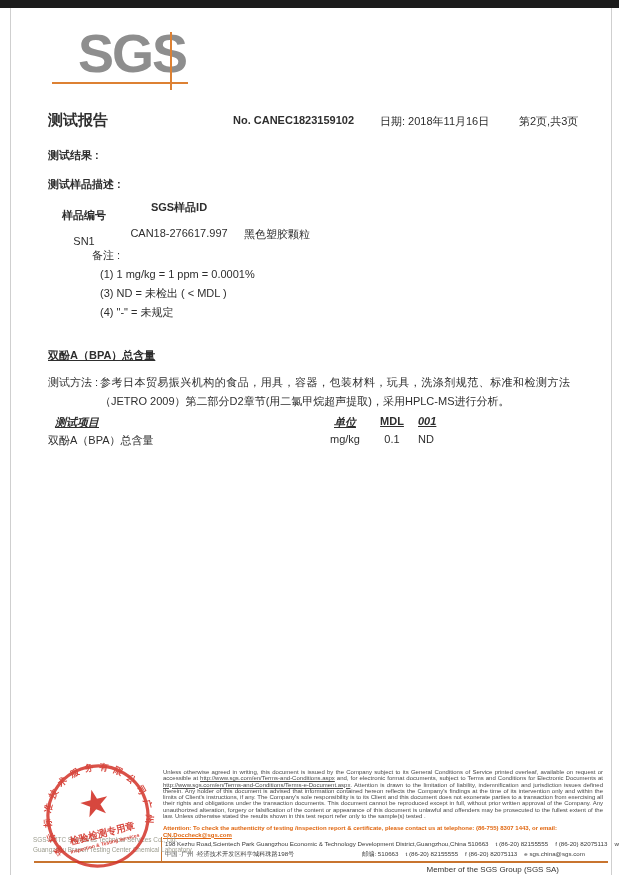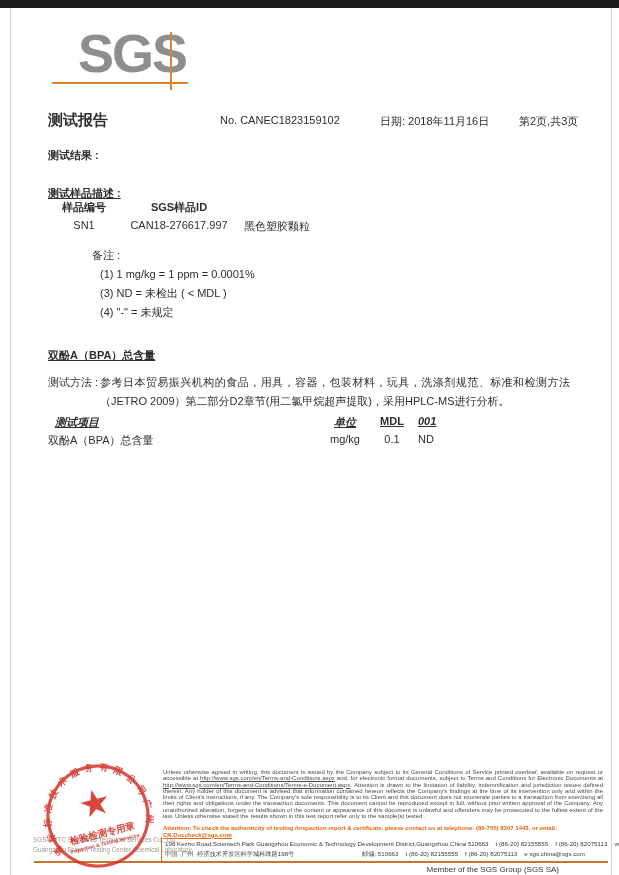--- a/index.html
+++ b/index.html
@@ -11,31 +11,31 @@
   .edge.right{left:611px;}
 
   
   .logo-text{position:absolute;left:78px;top:26px;font-size:54px;font-weight:bold;
              color:#8e8e8e;letter-spacing:-2px;line-height:54px;}
   .logo-hline{position:absolute;left:52px;top:82px;width:136px;height:2px;background:#dd8133;}
   .logo-vline{position:absolute;left:170px;top:32px;width:2px;height:58px;background:#dd8133;}
 
   
   .doc-title{position:absolute;left:48px;top:111px;font-size:15px;font-weight:bold;}
-  .report-no{position:absolute;left:220px;top:114px;font-size:11px;}
+  .report-no{position:absolute;left:233px;top:114px;font-size:11px;font-weight:bold;}
   .report-date{position:absolute;left:380px;top:114px;font-size:11px;}
   .page-info{position:absolute;left:519px;top:114px;font-size:11px;}
 
   .results-label{position:absolute;left:48px;top:148px;font-size:11px;font-weight:bold;}
-  .sample-heading{position:absolute;left:48px;top:186px;font-size:11px;font-weight:bold;
-                  text-decoration:underline;}
+  .sample-heading{position:absolute;left:48px;top:177px;font-size:11px;font-weight:bold;
+                  }
 
   .sample-table{position:absolute;left:48px;top:200px;font-size:11px;}
   .sample-row{display:flex;margin-bottom:4px;}
-  .sc1{width:72px;text-align:center;}
+  .sc1{width:72px;text-align:center;margin-top:8px;}
   .sc2{width:118px;text-align:center;}
   .sc3{width:160px;text-align:left;padding-left:6px;}
   .sample-head span{font-weight:bold;}
 
   .remarks-label{position:absolute;left:48px;top:248px;font-size:11px;margin-left:44px;}
   .remarks-list{position:absolute;left:100px;top:265px;font-size:11px;line-height:19px;}
   .remarks-list div{margin:0;}
 
   .bpa-heading{position:absolute;left:48px;top:348px;font-size:11px;font-weight:bold;
                text-decoration:underline;}

